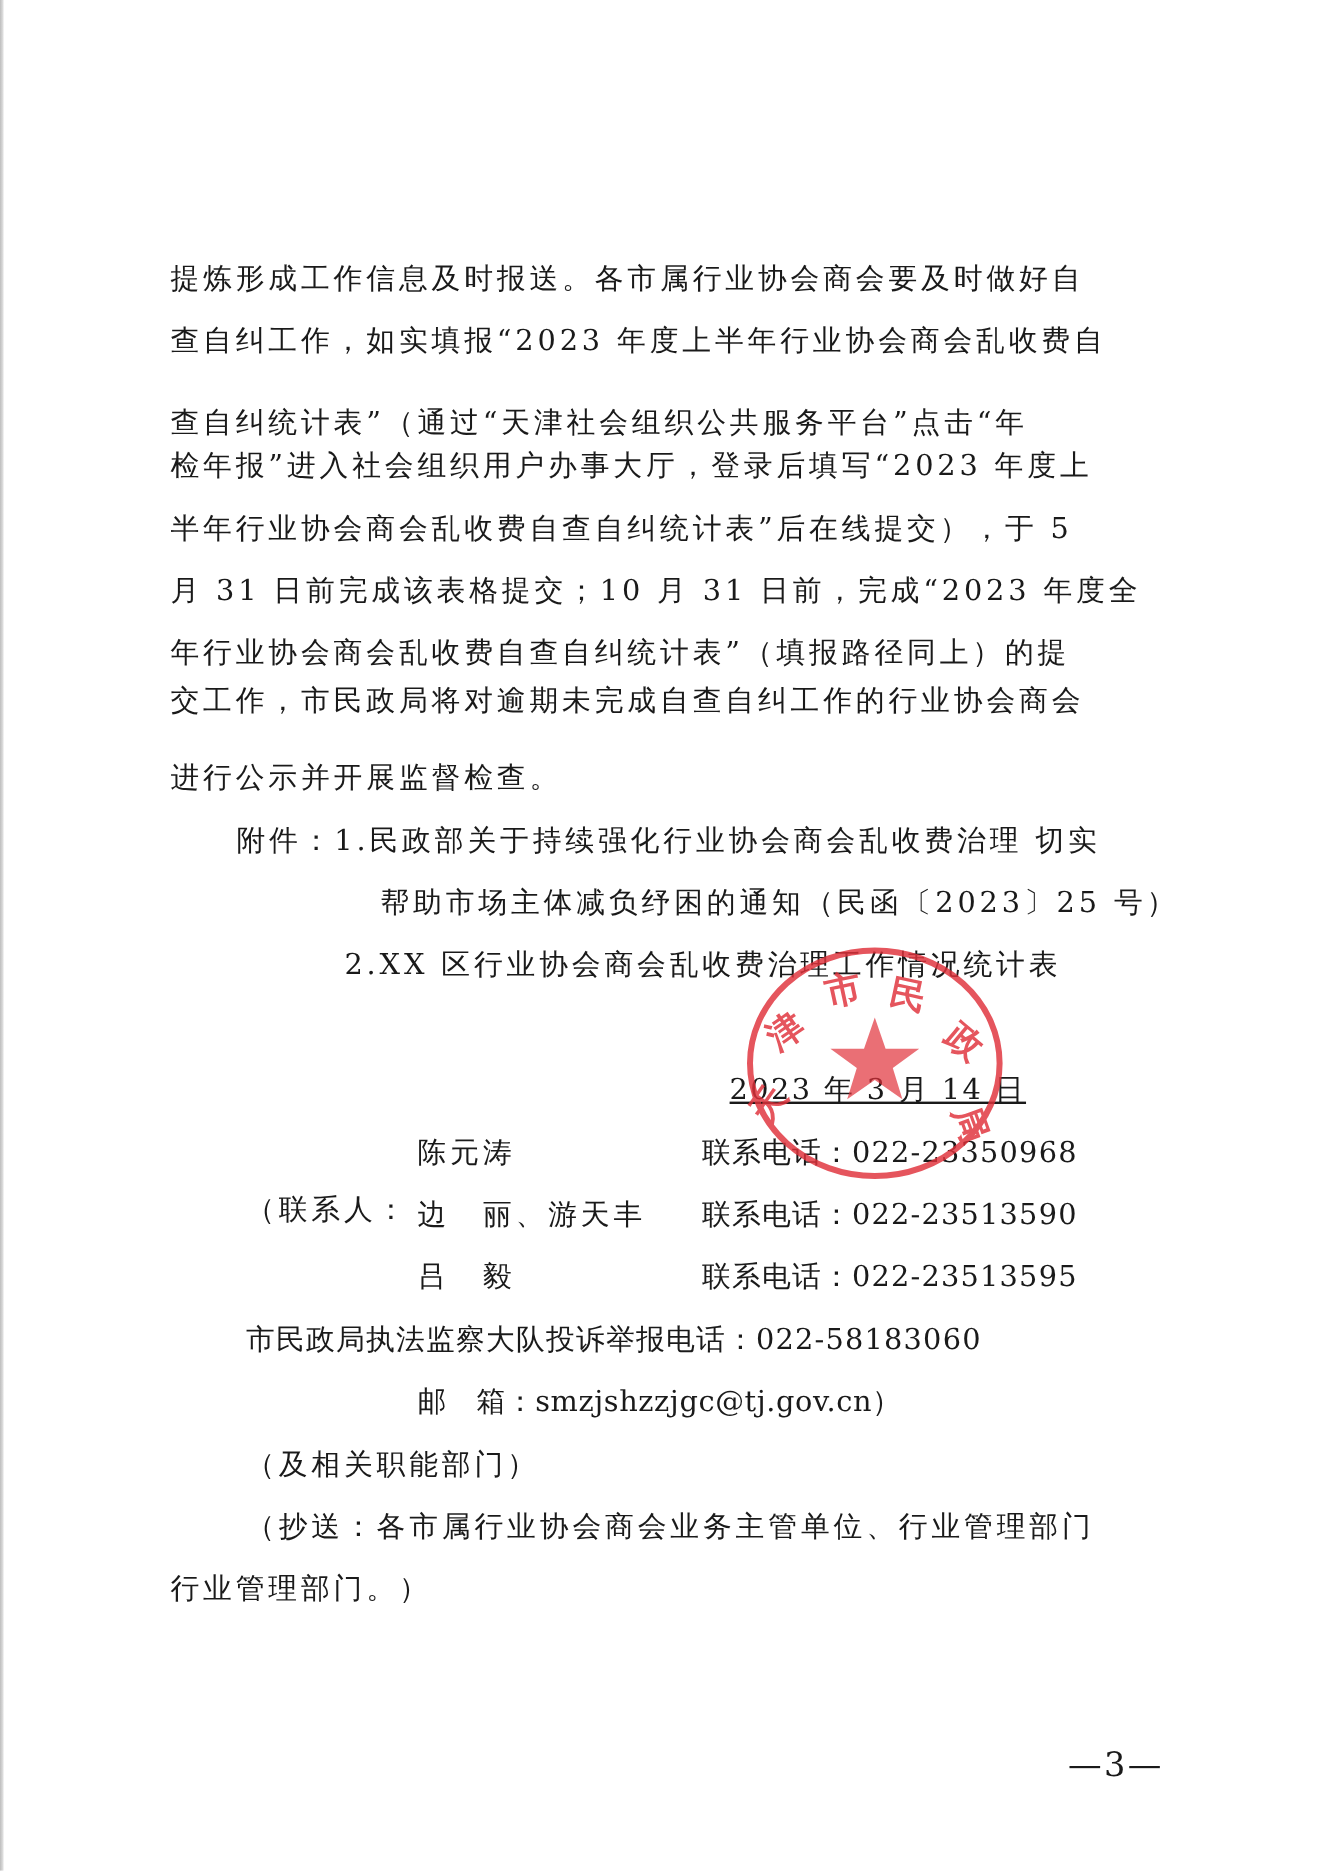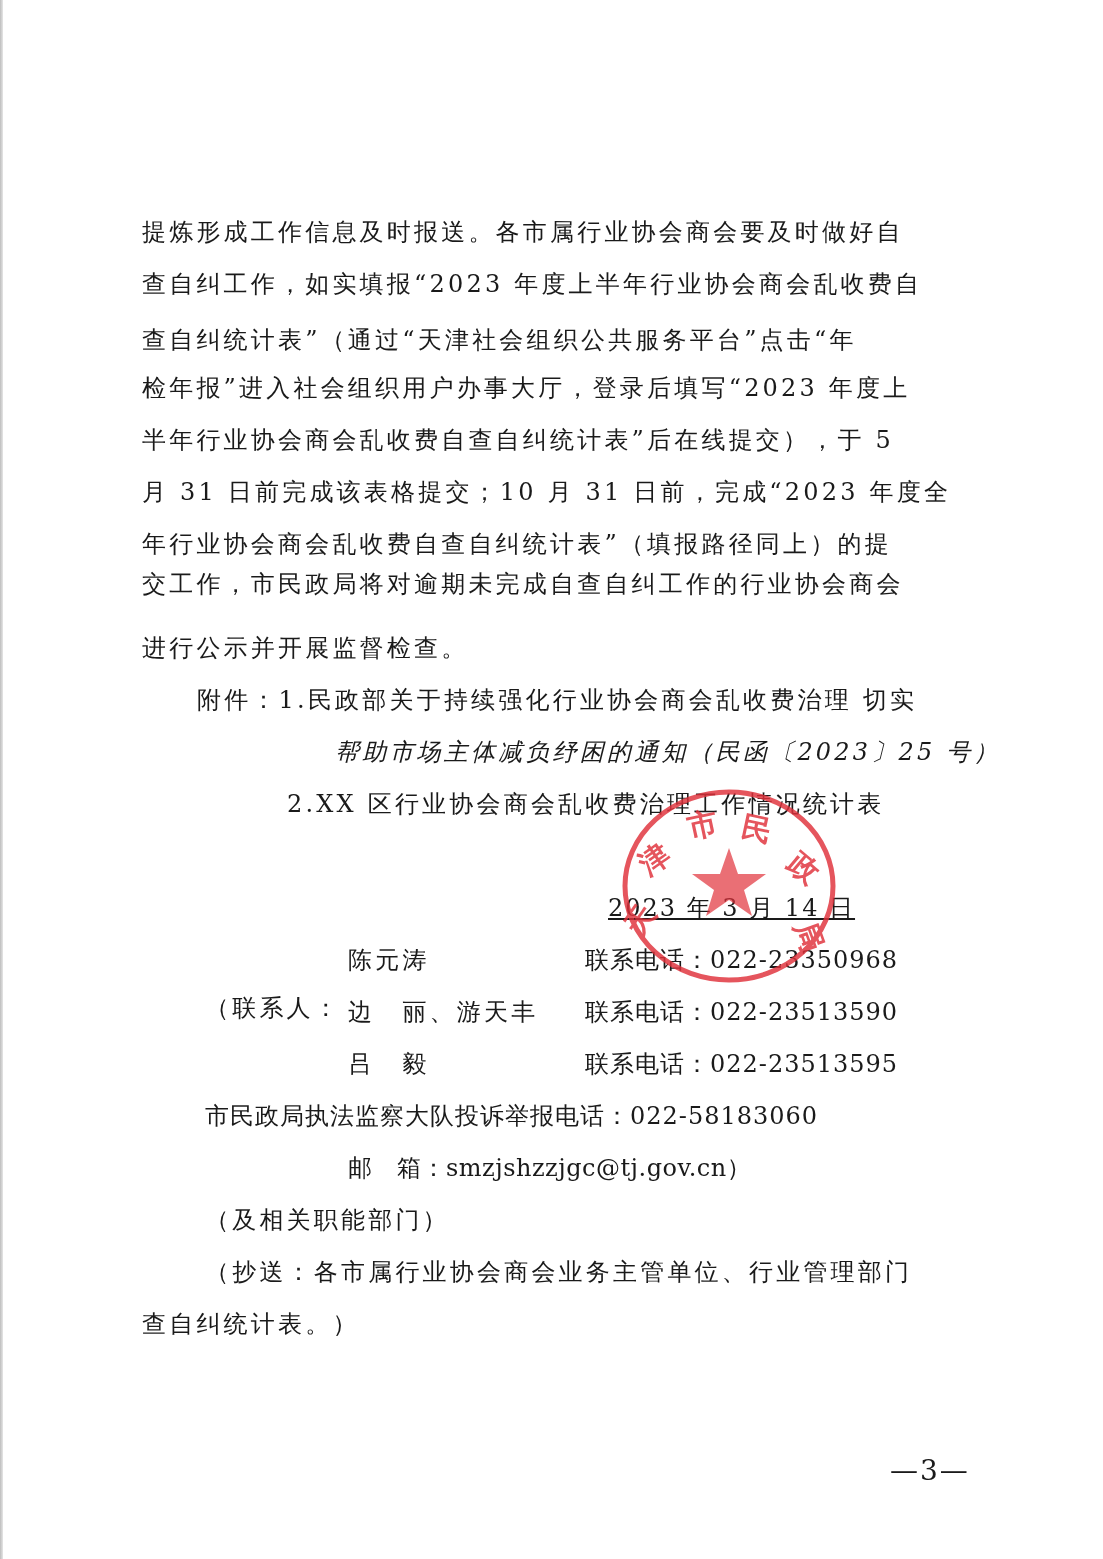--- a/index.html
+++ b/index.html
@@ -11,21 +11,21 @@
     .left-edge {
       position: absolute; left: 0; top: 0; width: 3px; height: 1559px;
       background: linear-gradient(to right, #bdbdbd, #e6e6e6);
     }
     .line {
       position: absolute; white-space: nowrap;
       font-size: 24px; line-height: 36px; letter-spacing: 3.2px;
     }
     .para { left: 142px; }
     .att1 { left: 197px; }
-    .att2 { left: 335px; font-style: italic; }
+    .att2 { left: 317px; }
     .att3 { left: 287px; }
     .date { left: 608px; letter-spacing: 2px; text-decoration: underline; }
     .contact-label { left: 205px; margin-top: 48px; }
     .contact-name { left: 348px; }
     .contact-phone { left: 585px; letter-spacing: 1px; }
     .hotline { left: 205px; letter-spacing: 1px; }
     .email { left: 348px; letter-spacing: 0.5px; }
     .public { left: 205px; }
     .cc1 { left: 205px; }
     .cc2 { left: 142px; }
@@ -40,21 +40,21 @@
     .seal svg { width: 100%; height: 100%; }
   </style>
 </head>
 <body>
 
 <div class="left-edge"></div>
 
 <div>
   <div class="line para" style="top:214px">提炼形成工作信息及时报送。各市属行业协会商会要及时做好自</div>
   <div class="line para" style="top:266px">查自纠工作，如实填报“2023 年度上半年行业协会商会乱收费自</div>
-  <div class="line para" style="top:322px">查自纠统计表”（通过“天津社会组织公共服务平台”点击“年</div>
+  <div class="line para" style="top:334px">查自纠统计表”（通过“天津社会组织公共服务平台”点击“年</div>
   <div class="line para" style="top:370px">检年报”进入社会组织用户办事大厅，登录后填写“2023 年度上</div>
   <div class="line para" style="top:422px">半年行业协会商会乱收费自查自纠统计表”后在线提交），于 5</div>
   <div class="line para" style="top:474px">月 31 日前完成该表格提交；10 月 31 日前，完成“2023 年度全</div>
   <div class="line para" style="top:526px">年行业协会商会乱收费自查自纠统计表”（填报路径同上）的提</div>
   <div class="line para" style="top:566px">交工作，市民政局将对逾期未完成自查自纠工作的行业协会商会</div>
   <div class="line para" style="top:630px">进行公示并开展监督检查。</div>
 
   <div class="line att1" style="top:682px">附件：1.民政部关于持续强化行业协会商会乱收费治理 切实</div>
   <div class="line att2" style="top:734px">帮助市场主体减负纾困的通知（民函〔2023〕25 号）</div>
   <div class="line att3" style="top:786px">2.XX 区行业协会商会乱收费治理工作情况统计表</div>
@@ -70,21 +70,21 @@
 
   <div class="line contact-name" style="top:1046px">吕　毅</div>
   <div class="line contact-phone" style="top:1046px">联系电话：022-23513595</div>
 
   <div class="line hotline" style="top:1098px">市民政局执法监察大队投诉举报电话：022-58183060</div>
   <div class="line email" style="top:1150px">邮　箱：smzjshzzjgc@tj.gov.cn）</div>
 
   <div class="line public" style="top:1202px">（及相关职能部门）</div>
 
   <div class="line cc1" style="top:1254px">（抄送：各市属行业协会商会业务主管单位、行业管理部门</div>
-  <div class="line cc2" style="top:1306px">查自纠统计表。）</div>
+  <div class="line cc2" style="top:1306px">行业管理部门。）</div>
 
   <div class="page-num">—3—</div>
 </div>
 
 <div class="seal">
   <svg viewBox="0 0 222 200">
     <ellipse cx="111" cy="100" rx="104" ry="94" fill="none" stroke="#e0303a" stroke-width="5"></ellipse>
     <polygon points="111,62 120,88 148,88 126,104 134,130 111,114 88,130 96,104 74,88 102,88" fill="#e0303a" opacity="0.85"></polygon>
     <g fill="#e0303a" font-family="DejaVu Serif, serif" font-size="30" font-weight="bold">
       <text x="22" y="152" transform="rotate(-55 22 152)">天</text>

